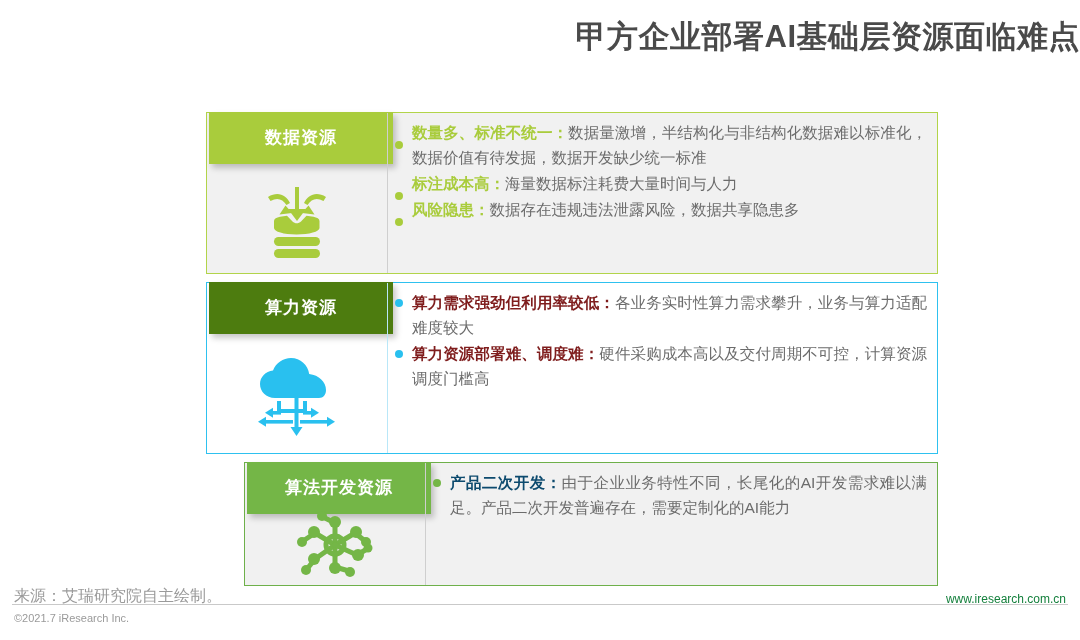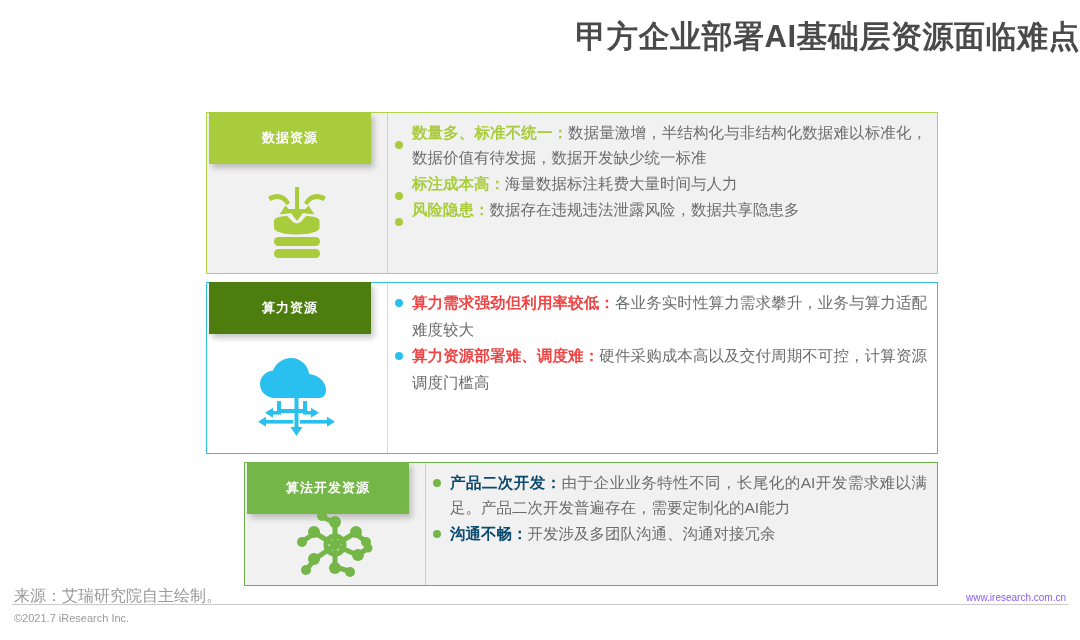--- a/index.html
+++ b/index.html
@@ -54,26 +54,26 @@
     left: 0;
     top: 0;
     width: 180px;
     height: 100%;
   }
 
   .tab {
     position: absolute;
     left: 2px;
     top: -1px;
-    width: 162px;
+    width: 184px;
     height: 52px;
     line-height: 52px;
     text-align: center;
     color: #ffffff;
-    font-size: 13px;
+    font-size: 17px;
     font-weight: bold;
     letter-spacing: 1px;
     box-shadow: 3px 4px 6px rgba(0,0,0,0.22);
     white-space: nowrap;
   }
   .tab.green1 { background: #a9cc3c; }
   .tab.cyan   { background: #4d7c0f; }
   .tab.green2 { background: #74b647; }
 
   .icon-wrap {
@@ -123,21 +123,21 @@
     width: 8px;
     height: 8px;
     border-radius: 50%;
     background: var(--dot, #a9cc3c);
   }
   .lead {
     font-weight: bold;
   }
   .b1 .lead, .b1 ul.bullets li::before { color: #a9cc3c; margin-top: 12px; }
   .b1 ul.bullets li { --dot: #a9cc3c; }
-  .b2 .lead { color: #ef4444; font-family: Liberation Mono, monospace; }
+  .b2 .lead { color: #7f1d1d; }
   .b2 ul.bullets li { --dot: #29c0ef; }
   .b3 .lead { color: #0c4a6e; }
   .b3 ul.bullets li { --dot: #74b647; }
 
   
   .source {
     position: absolute;
     left: 14px;
     top: 586px;
     font-size: 16px;
@@ -157,22 +157,22 @@
     left: 14px;
     top: 612px;
     font-size: 11px;
     color: #9a9a9a;
     white-space: nowrap;
   }
   .website {
     position: absolute;
     right: 14px;
     top: 592px;
-    font-size: 10px;
-    color: #8b5cf6;
+    font-size: 12px;
+    color: #15803d;
     white-space: nowrap;
   }
   .lbar {
     position: absolute;
     left: 0;
     top: 604px;
     width: 6px;
     height: 36px;
     background: #ffffff;
   }
@@ -275,21 +275,20 @@
             <circle cx="75" cy="37" r="4.5"></circle>
             <circle cx="13" cy="59" r="5"></circle>
             <circle cx="57" cy="61" r="5"></circle>
           </g>
         </svg>
       </div>
     </div>
     <div class="block-right">
       <ul class="bullets">
         <li><span class="lead">产品二次开发：</span><span>由于企业业务特性不同，长尾化的AI开发需求难以满足。产品二次开发普遍存在，需要定制化的AI能力</span></li>
-        <li><span class="lead">沟通不畅：</span><span>开发涉及多团队沟通、沟通对接冗余</span></li>
       </ul>
     </div>
   </div>
 
 </div>
 
 <div class="source">来源：艾瑞研究院自主绘制。</div>
 <div class="footer-rule"></div>
 <div class="lbar"></div>
 <div class="copyright">©2021.7 iResearch Inc.</div>

